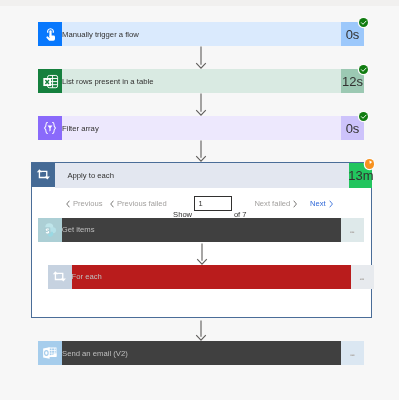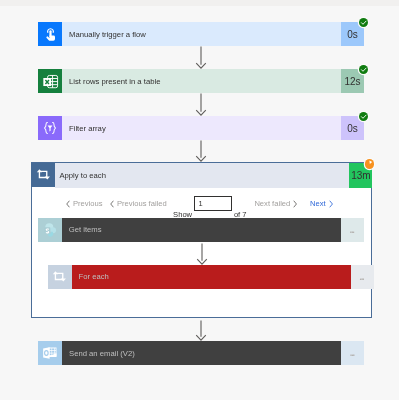--- a/index.html
+++ b/index.html
@@ -5,36 +5,36 @@
 <style>
   html,body{margin:0;padding:0;}
   body{width:399px;height:400px;overflow:hidden;
        font-family:"Liberation Sans",sans-serif;}
   #root{position:relative;width:399px;height:400px;background:#f7f7f7;overflow:hidden;}
   #topband{position:absolute;left:0;top:0;width:399px;height:6px;background:#f1f0ef;}
 
   .card{position:absolute;left:38px;width:326px;height:24px;display:flex;align-items:stretch;}
   .icon{width:24px;height:24px;flex:0 0 24px;display:flex;align-items:center;justify-content:center;}
   .icon svg{display:block;}
-  .cname{flex:1 1 auto;display:flex;align-items:center;padding-left:7px;
+  .cname{flex:1 1 auto;display:flex;align-items:center;
          font-size:7.7px;color:#323130;text-align:right;}
   .dur{width:23px;flex:0 0 23px;display:flex;align-items:center;justify-content:center;
-       font-size:10px;color:#323130;}
+       font-size:13px;color:#323130;}
   .dots{font-size:13px;letter-spacing:-2.2px;line-height:1;text-indent:-2.2px;padding-bottom:3px;}
   .badge{position:absolute;width:9.4px;height:9.4px;border-radius:50%;
          box-shadow:0 0 0 1.2px #fbfbfa;display:flex;align-items:center;justify-content:center;}
   .badge svg{display:block}
 
   .arrow{position:absolute;left:195.2px;width:12px;}
   .arrow svg{display:block;}
 
   #loopbox{position:absolute;left:30.5px;top:162px;width:341px;height:156px;
            border:1.4px solid #4a6d98;box-sizing:border-box;background:#fff;}
   #loophdr{position:absolute;left:-0.1px;top:-0.1px;width:341px;height:25px;display:flex;}
-  #loophdr .nm{flex:1 1 auto;background:#e3e7f0;display:flex;align-items:center;padding-left:4px;
+  #loophdr .nm{flex:1 1 auto;background:#e3e7f0;display:flex;align-items:center;padding-left:12px;
                font-size:7.7px;color:#323130;}
   #loophdr .dur{background:#22c55e;}
 
   #pager{position:absolute;left:0px;top:26px;width:341px;height:29px;
          font-size:7.6px;color:#a19f9d;}
   .pglnk{position:absolute;top:0;height:29px;display:flex;align-items:center;white-space:nowrap;cursor:pointer;}
   .chev{display:block;}
   #numbox{position:absolute;left:162.6px;top:6.6px;width:37.9px;height:15.8px;border:1.1px solid #323130;
           box-sizing:border-box;display:flex;align-items:center;padding-left:3.4px;
           font-size:7.5px;color:#323130;background:#fff;}

